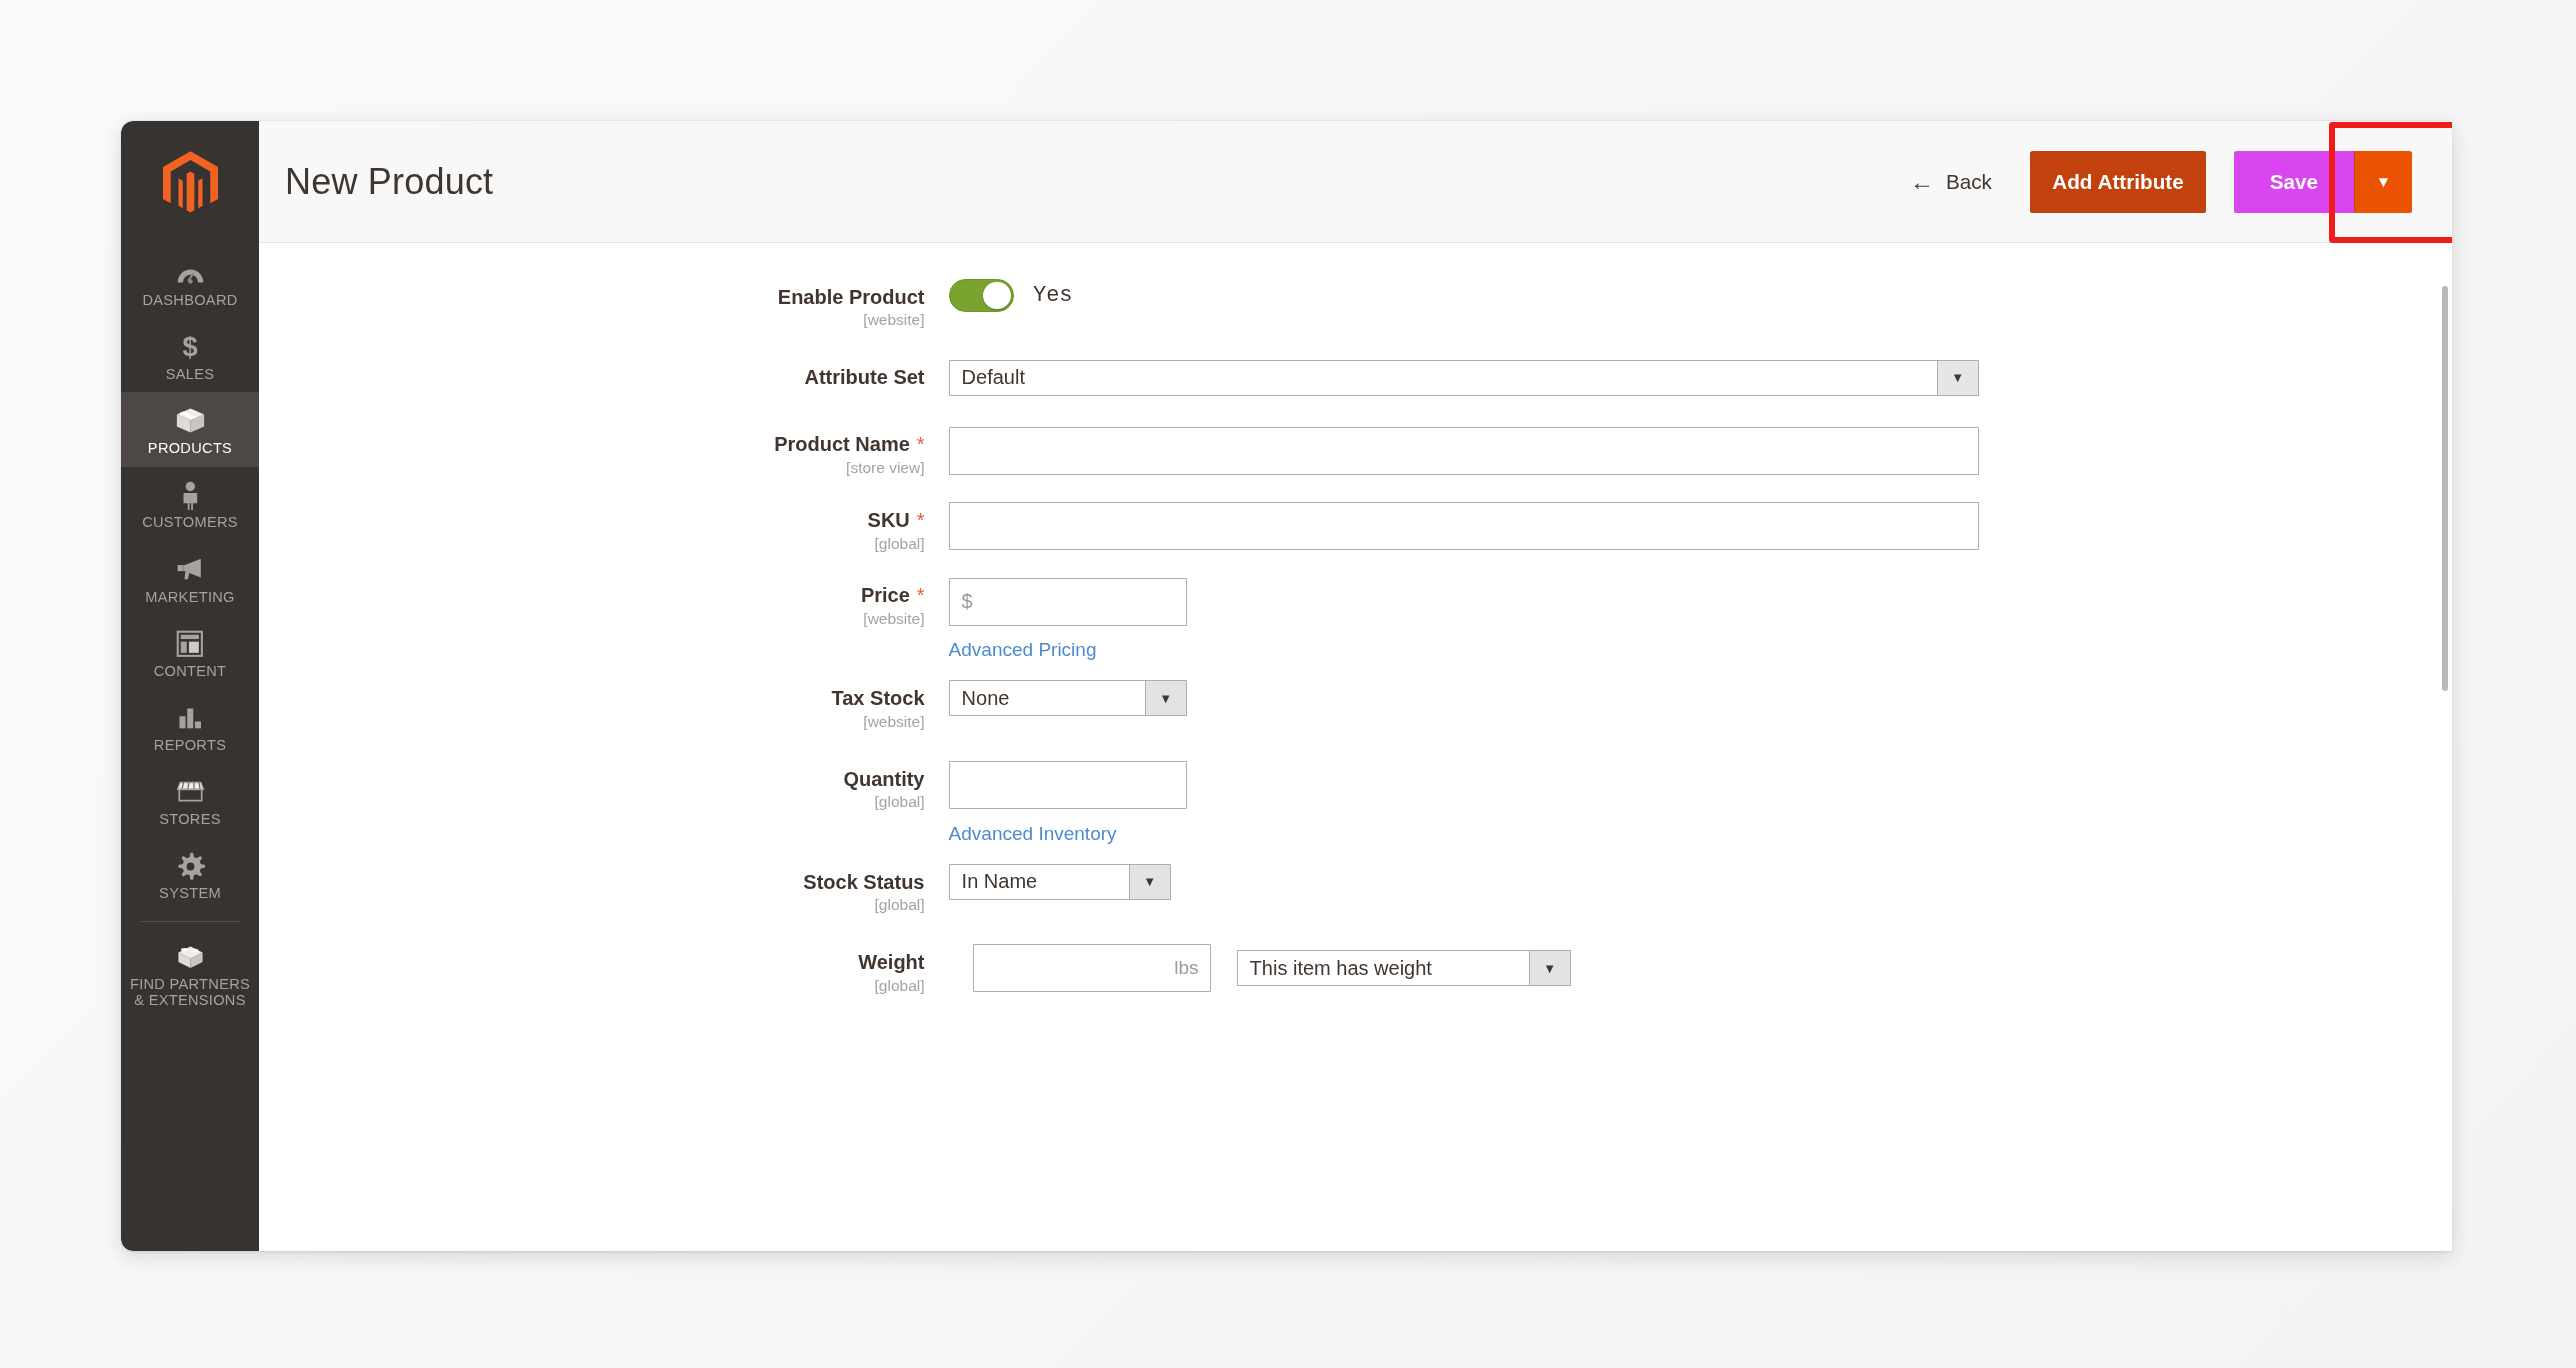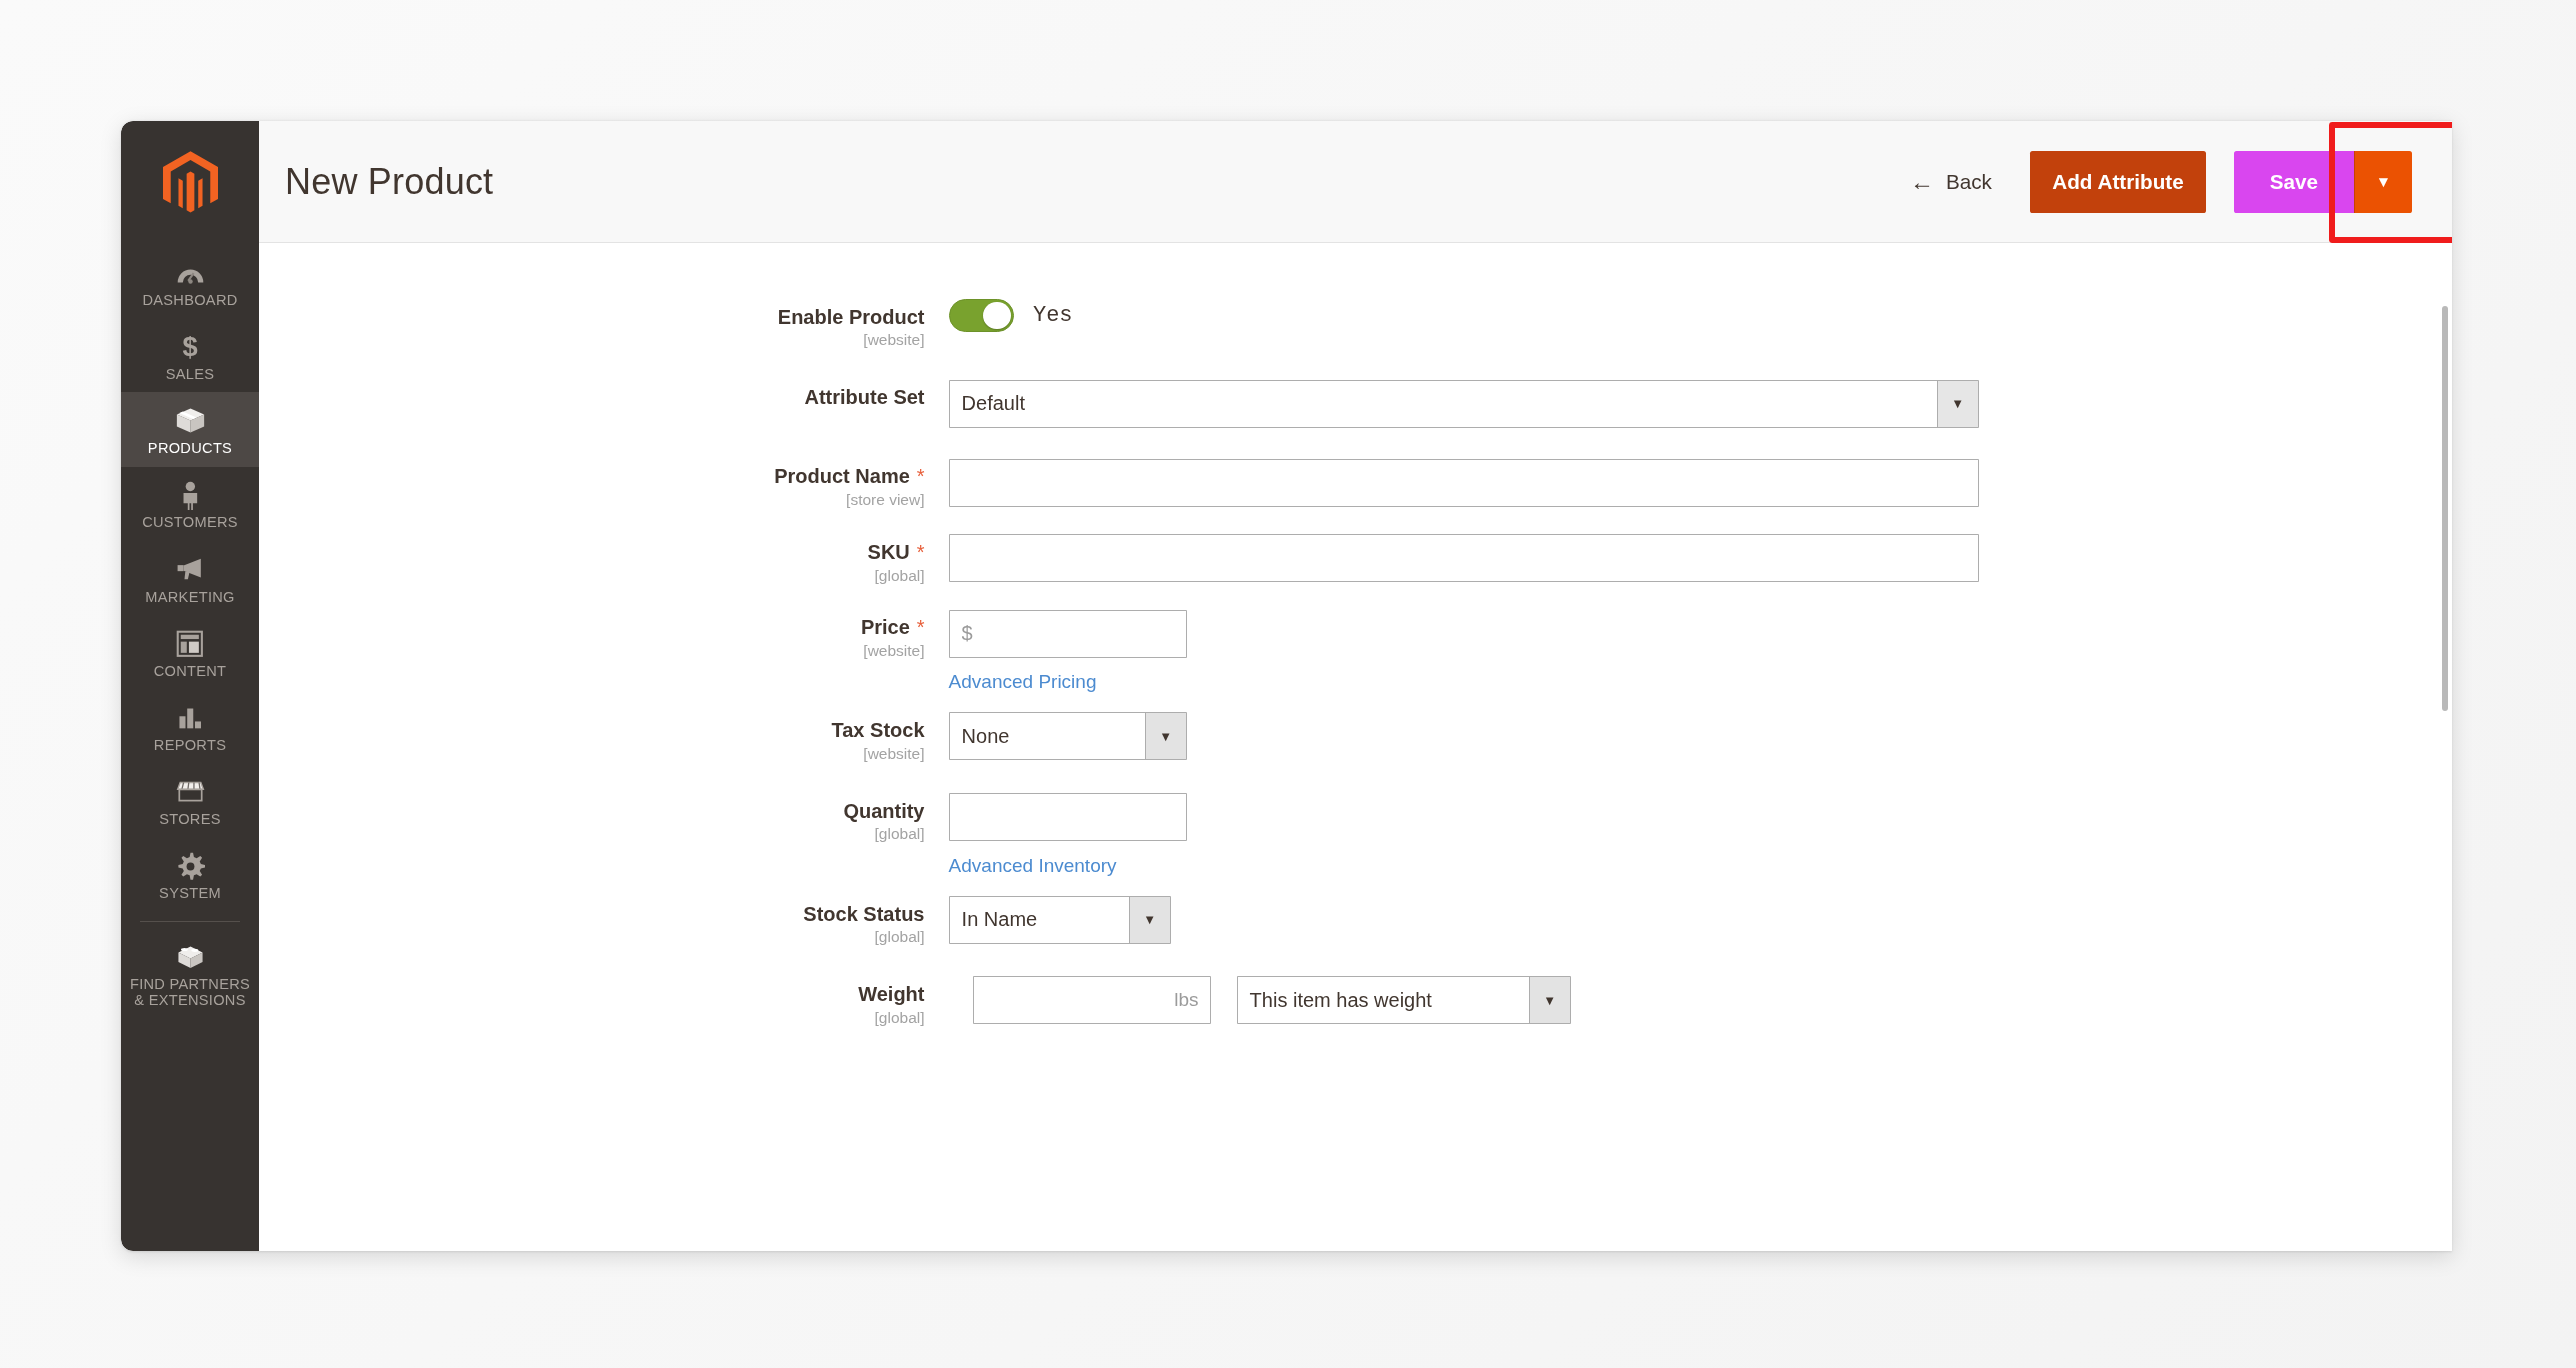--- a/index.html
+++ b/index.html
@@ -84,21 +84,20 @@
   .nav-item.wrap .nav-label { white-space: pre-line; }
 
   
   #main {
     flex: 1 1 auto;
     display: flex;
     flex-direction: column;
     min-width: 0;
     position: relative;
     background: #ffffff;
-    gap: 20px;
   }
 
   
   #page-header {
     height: 122px;
     flex: 0 0 122px;
     background: #f8f8f8;
     border-bottom: 0.9px solid #e3e3e3;
     display: flex;
     align-items: center;
@@ -253,21 +252,21 @@
   }
   .txt-input::placeholder { color: #9b9b9b; }
   .w-wide { width: 1030px; }
   .w-small { width: 238px; }
   .w-small-right { width: 238px; text-align: right; }
 
   .sel-wrap {
     display: inline-flex;
     border: 0.9px solid #adadad;
     background: #ffffff;
-    height: 48px;
+    height: 36px;
     box-sizing: border-box;
     border-radius: 0.9px;
     align-items: stretch;
     vertical-align: middle;
   }
   .sel-text {
     flex: 1 1 auto;
     display: flex;
     align-items: center;
     padding: 0 12px;

